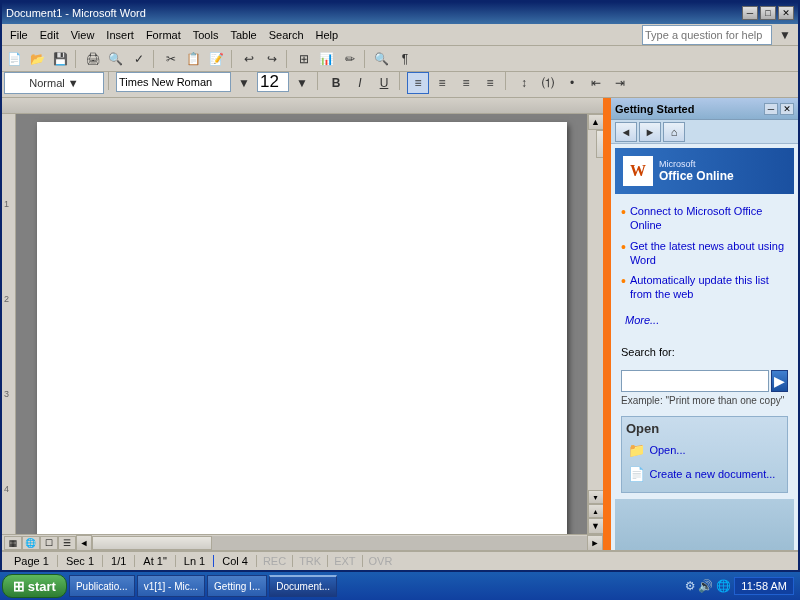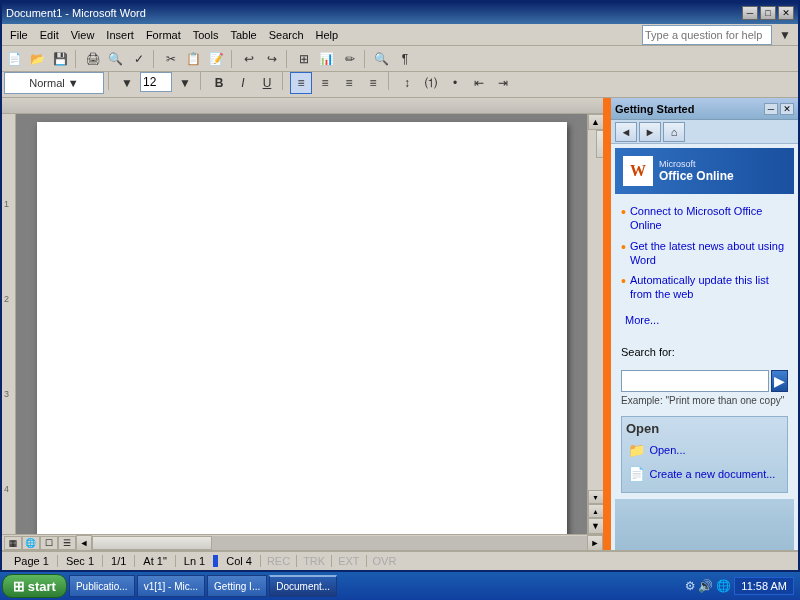--- a/index.html
+++ b/index.html
@@ -73,21 +73,21 @@
       width: 115px; height: 20px;
       border: 1px solid #7f9db9;
       background: white;
       font-size: 11px;
       padding: 1px 2px;
     }
     #font-size-box {
       width: 32px; height: 20px;
       border: 1px solid #7f9db9;
       background: white;
-      font-size: 12px;
+      font-size: 17px;
       padding: 1px 2px;
     }
     .fmt-btn {
       width: 22px; height: 22px;
       background: transparent;
       border: 1px solid transparent;
       display: flex; align-items: center; justify-content: center;
       cursor: pointer; font-size: 12px; color: #333;
     }
     .fmt-btn.active { background: #c8d8f0; border: 1px solid #316ac5; }
@@ -416,20 +416,21 @@
     <div class="tb-btn">📊</div>
     <div class="tb-btn">✏</div>
     <div class="tb-separator"></div>
     <div class="tb-btn">🔍</div>
     <div class="tb-btn">¶</div>
   </div>
 
   <div id="toolbar2">
     <div class="tb-btn" style="width:100px; font-size:11px; text-align:left; padding:0 4px; border:1px solid #7f9db9; background:white;">Normal ▼</div>
     <div class="tb-separator"></div>
+    <input type="text" id="font-name-box" value="Times New Roman" style="">
     <div class="tb-btn">▼</div>
     <input type="text" id="font-size-box" value="12" style="">
     <div class="tb-btn">▼</div>
     <div class="tb-separator"></div>
     <div class="fmt-btn" style="font-weight:bold;">B</div>
     <div class="fmt-btn" style="font-style:italic;">I</div>
     <div class="fmt-btn" style="text-decoration:underline;">U</div>
     <div class="tb-separator"></div>
     <div class="fmt-btn active">≡</div>
     <div class="fmt-btn">≡</div>
@@ -537,21 +538,21 @@
             <span style="color:#0000cc; font-size:11px;">Connect to Microsoft Office Online</span>
           </div>
           <div class="gs-list-item">
             <span class="gs-bullet">•</span>
             <span style="color:#0000cc; font-size:11px;">Get the latest news about using Word</span>
           </div>
           <div class="gs-list-item">
             <span class="gs-bullet">•</span>
             <span style="color:#0000cc; font-size:11px;">Automatically update this list from the web</span>
           </div>
-          <div class="gs-more" style="color:#0000cc; font-size:11px; padding-left:4px; margin-top:12px;">More...</div>
+          <div class="gs-more" style="color:#0000cc; font-size:11px; padding-left:4px; margin-top:12px;font-style:italic;">More...</div>
         </div>
 
         <div id="search-section" style="padding:4px 6px; background:#e4eff8;">
           <div style="font-size:11px; margin-bottom:12px;">Search for:</div>
           <div id="search-row" style="display:flex; gap:2px; margin-bottom:3px;">
             <input type="text" id="search-input" style="flex: 1 1 0%; height: 22px; border: 1px solid rgb(127, 157, 185); background: white; font-size: 11px; padding: 0px 2px;">
             <div id="search-go" style="width:22px;height:22px;background:linear-gradient(to bottom,#4080d0,#1a50a0);border:1px solid #1a3a80;display:flex;align-items:center;justify-content:center;cursor:pointer;color:white;font-size:14px;">▶</div>
           </div>
           <div style="font-size:10px; color:#444;">Example: "Print more than one copy"</div>
         </div>
@@ -571,21 +572,21 @@
         <div style="height:100px; background:linear-gradient(to bottom,#b0cce0,#8ab0c8);"></div>
       </div>
     </div>
   </div>
 
   <div id="status-bar" style="height:20px; background:#d4d0c8; border-top:2px solid #aca899; display:flex; align-items:center; padding:0 4px; gap:0; font-size:11px;">
     <span class="status-item" style="padding:0 8px; border-right:1px solid #aca899;">Page 1</span>
     <span class="status-item" style="padding:0 8px; border-right:1px solid #aca899;">Sec 1</span>
     <span class="status-item" style="padding:0 8px; border-right:1px solid #aca899;">1/1</span>
     <span class="status-item" style="padding:0 8px; border-right:1px solid #aca899;">At 1"</span>
-    <span class="status-item" style="padding:0 8px; border-right:5px solid #1d4ed8;">Ln 1</span>
+    <span class="status-item" style="padding:0 8px; border-right:1px solid #1d4ed8;">Ln 1</span>
     <span class="status-item" style="padding:0 8px; border-right:1px solid #aca899;">Col 4</span>
     <span style="padding:0 6px; color:#aaa; border-right:1px solid #aca899;">REC</span>
     <span style="padding:0 6px; color:#aaa; border-right:1px solid #aca899;">TRK</span>
     <span style="padding:0 6px; color:#aaa; border-right:1px solid #aca899;">EXT</span>
     <span style="padding:0 6px; color:#aaa;">OVR</span>
   </div>
 </div>
 
 <div id="taskbar" style="height:28px; background:linear-gradient(to bottom,#1a5cb0,#1040a0); display:flex; align-items:center; padding:0 2px; gap:2px;">
   <div id="start-btn" style="height:24px; background:linear-gradient(to bottom,#5db85d,#2e7d32); border:1px solid #1b5e20; border-radius:10px; padding:0 10px; color:white; font-weight:bold; font-size:13px; cursor:pointer; display:flex; align-items:center; gap:3px;">

